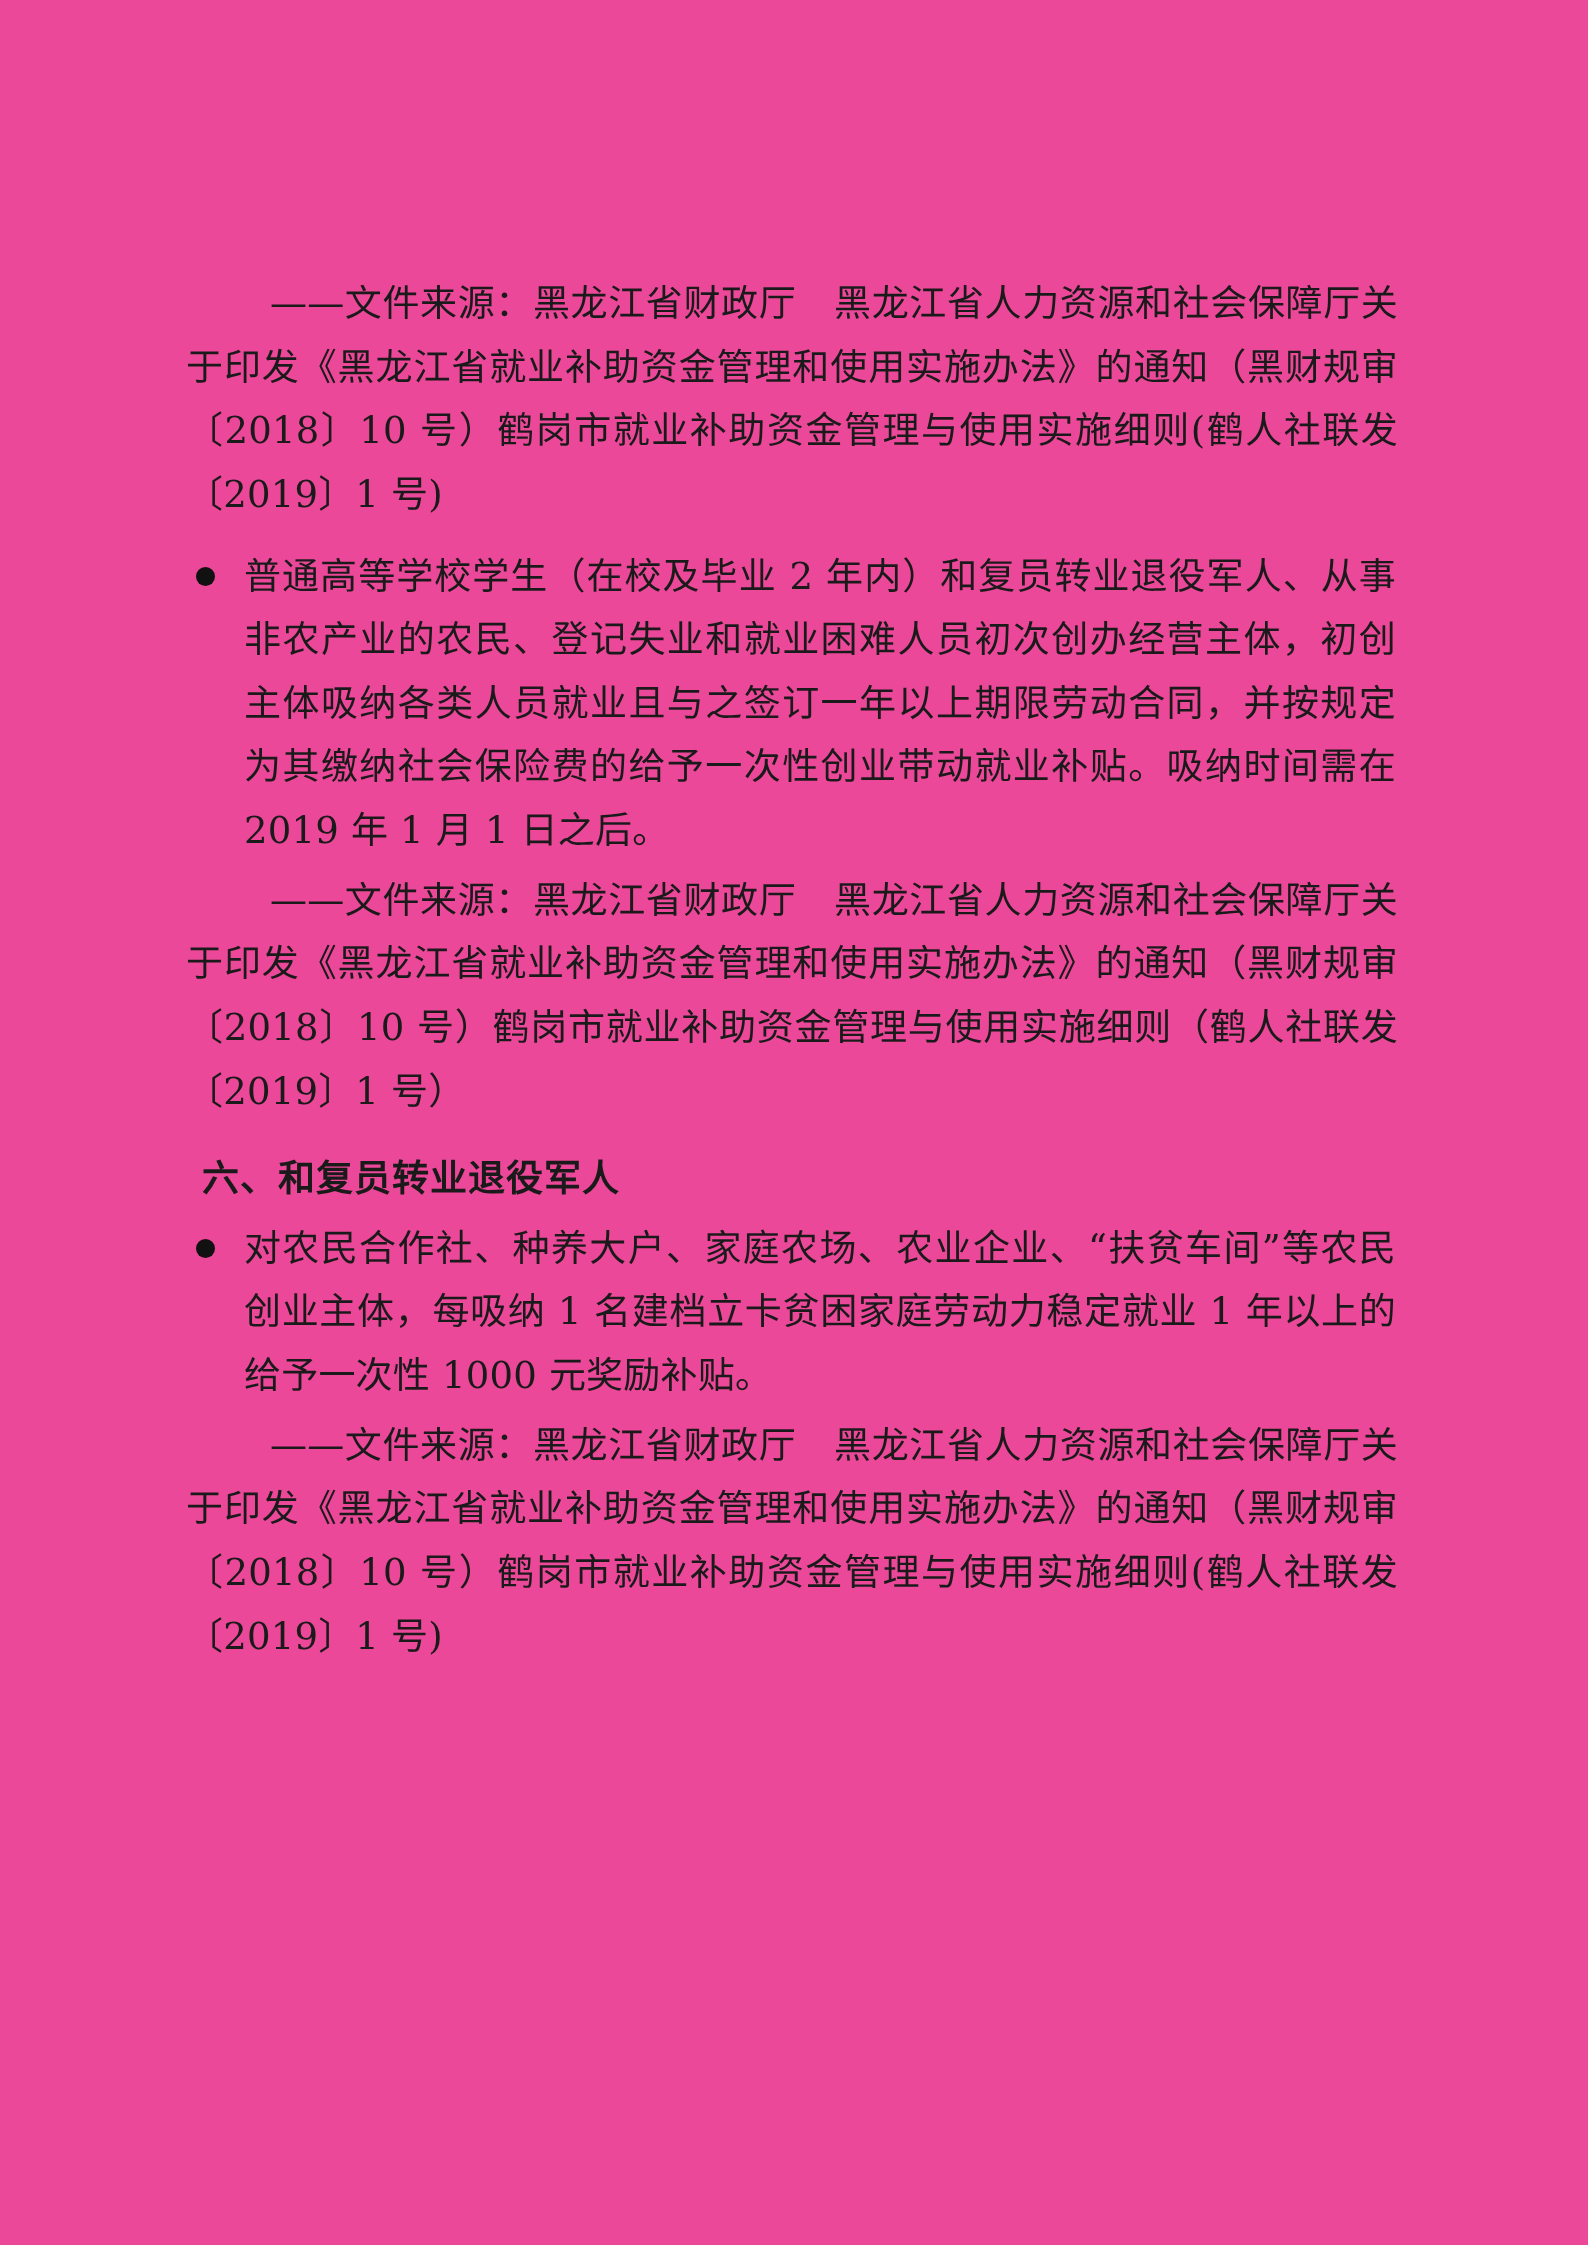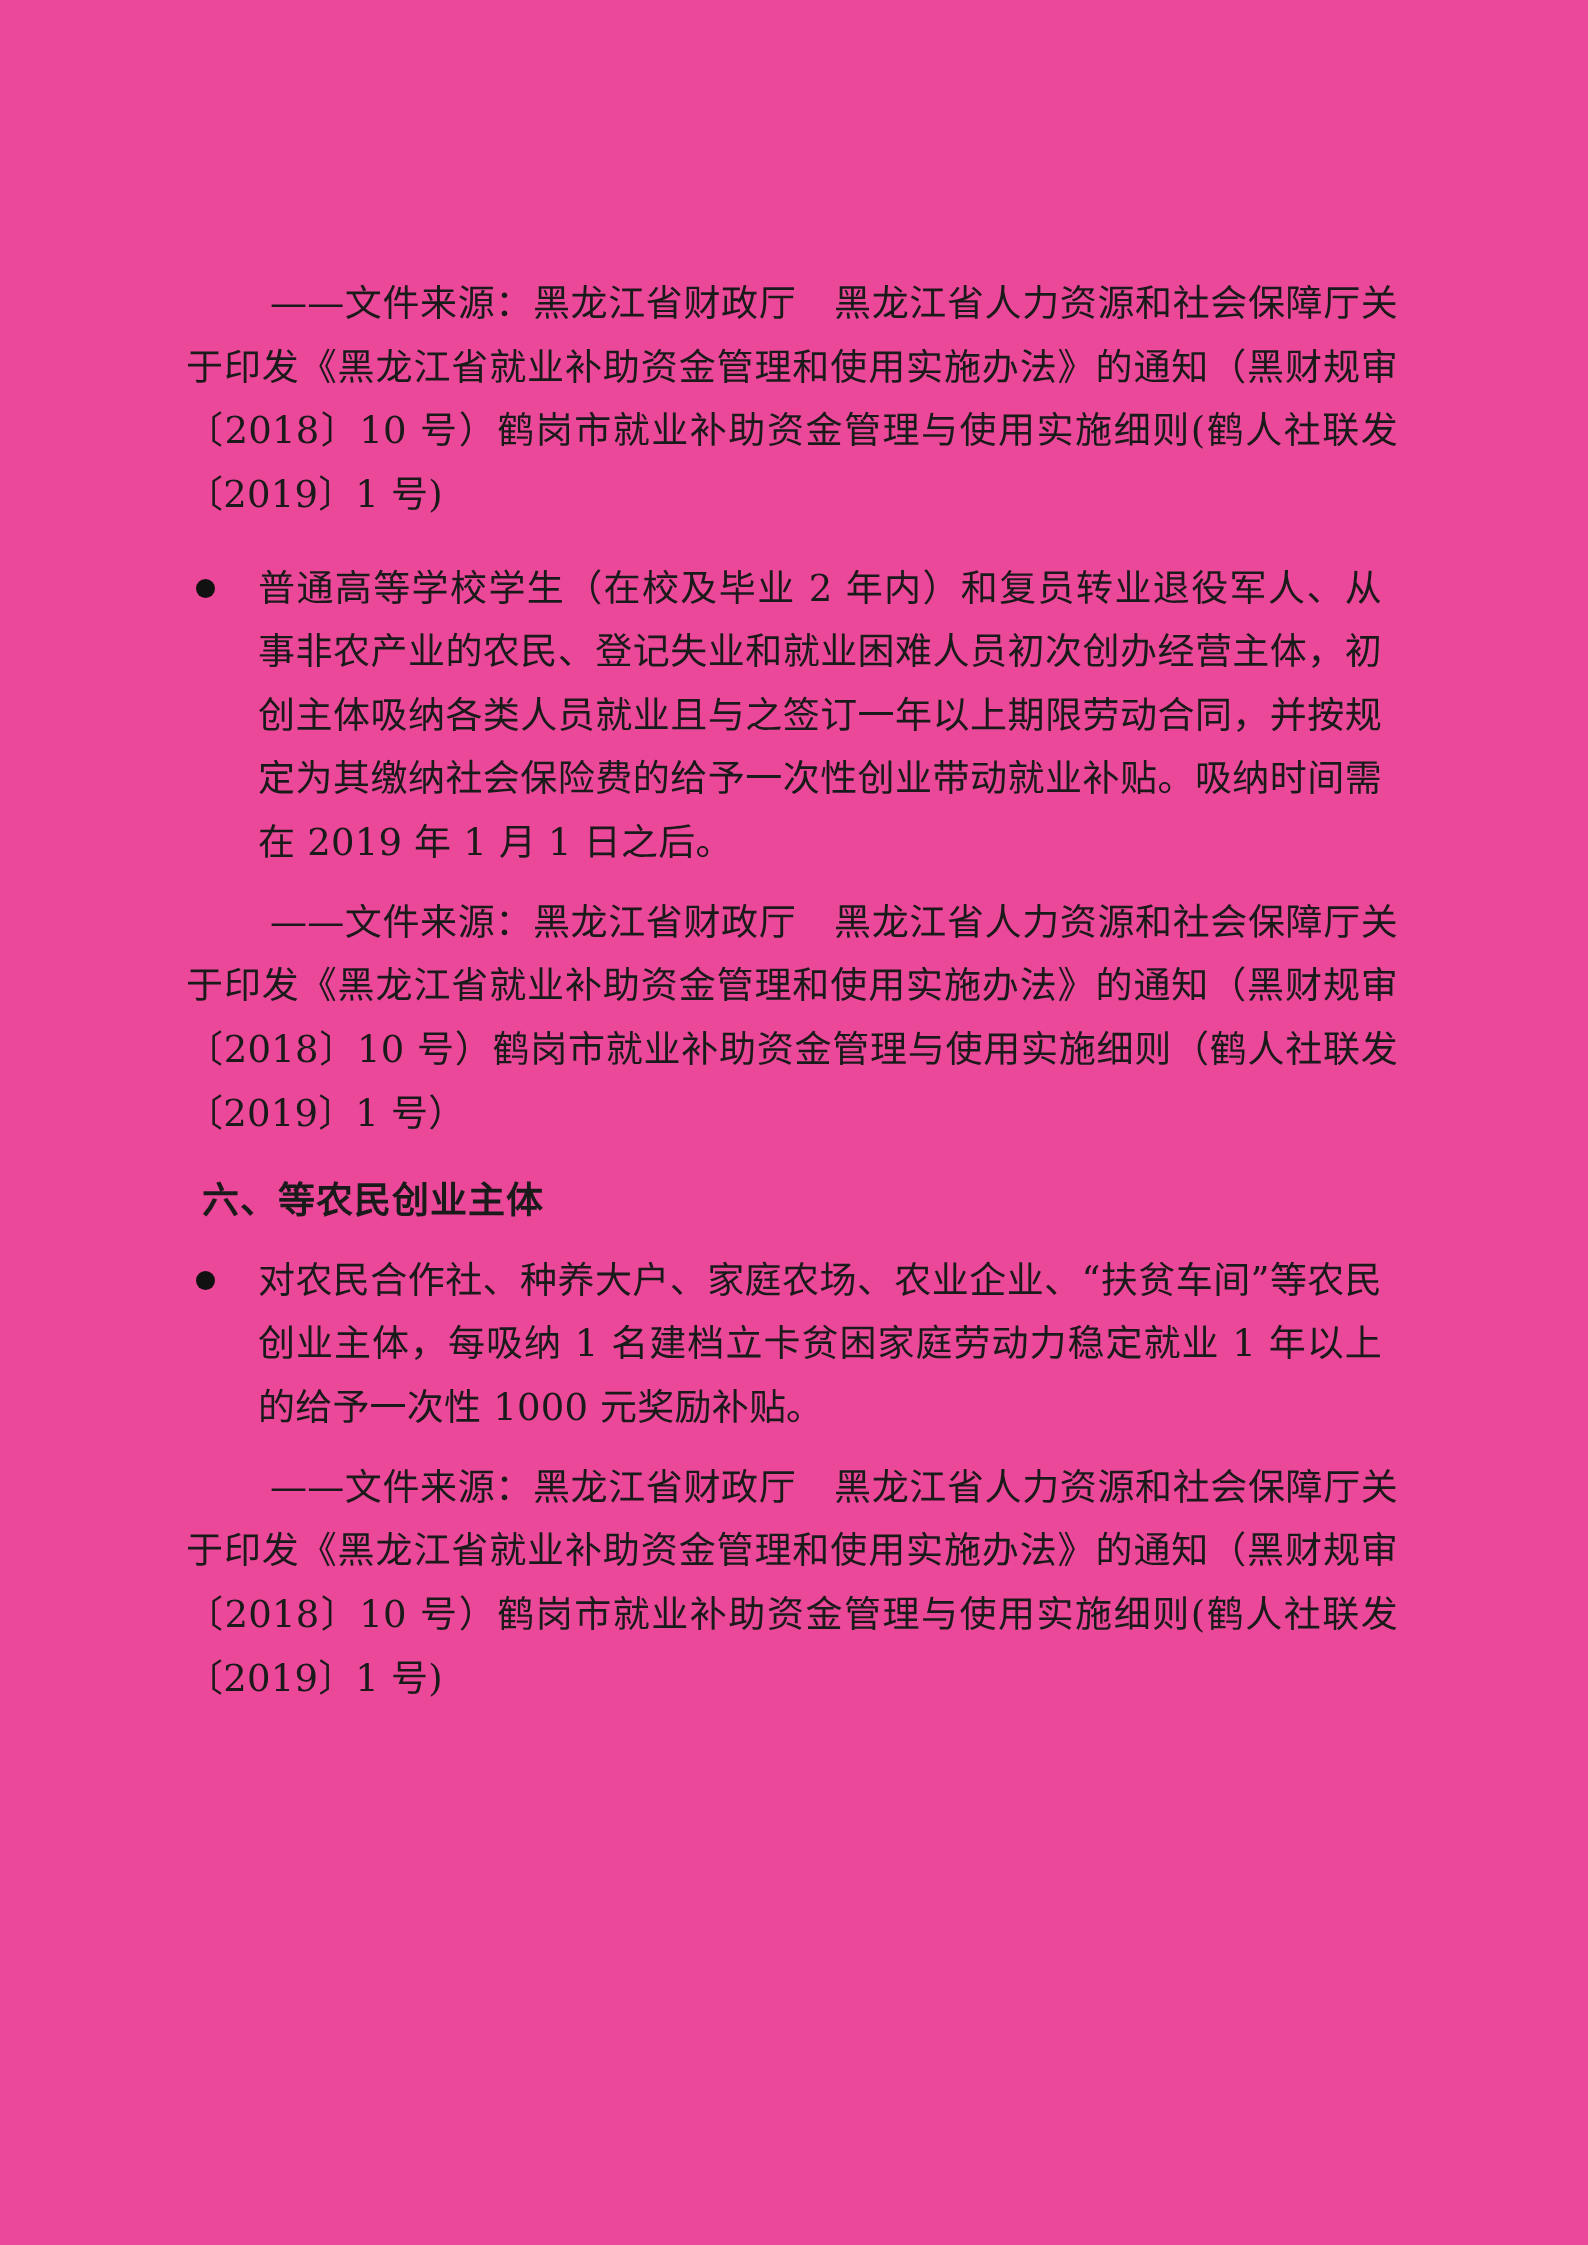--- a/index.html
+++ b/index.html
@@ -53,21 +53,21 @@
   .bullet-dot {
     position: absolute;
     left: 10px;
     top: 22px;
     width: 19px;
     height: 19px;
     background: #111111;
     border-radius: 50%;
   }
   .bullet-block .para {
-    margin: 16px;
+    margin: 2px;
   }
   .spacer-sm { height: 12px; }
 </style>
 </head>
 <body>
 
 <div class="page">
   <div class="content">
 
     <div class="para source">
@@ -81,21 +81,21 @@
       <span class="bullet-dot"></span>
       <div class="para">普通高等学校学生（在校及毕业 2 年内）和复员转业退役军人、从事非农产业的农民、登记失业和就业困难人员初次创办经营主体，初创主体吸纳各类人员就业且与之签订一年以上期限劳动合同，并按规定为其缴纳社会保险费的给予一次性创业带动就业补贴。吸纳时间需在 2019 年 1 月 1 日之后。</div>
     </div>
 
     <div class="para source">
       <span class="first-line-indent"></span><span>——文件来源：黑龙江省财政厅　黑龙江省人力资源和社会保障厅关于印发《黑龙江省就业补助资金管理和使用实施办法》的通知（黑财规审〔2018〕10 号）鹤岗市就业补助资金管理与使用实施细则（鹤人社联发〔2019〕1 号）</span>
     </div>
 
     <div class="spacer-sm"></div>
 
-    <div class="heading">六、等农民创业主体</div>
+    <div class="heading">六、和复员转业退役军人</div>
 
     <div class="bullet-block">
       <span class="bullet-dot"></span>
       <div class="para">对农民合作社、种养大户、家庭农场、农业企业、“扶贫车间”等农民创业主体，每吸纳 1 名建档立卡贫困家庭劳动力稳定就业 1 年以上的给予一次性 1000 元奖励补贴。</div>
     </div>
 
     <div class="para source">
       <span class="first-line-indent"></span><span>——文件来源：黑龙江省财政厅　黑龙江省人力资源和社会保障厅关于印发《黑龙江省就业补助资金管理和使用实施办法》的通知（黑财规审〔2018〕10 号）鹤岗市就业补助资金管理与使用实施细则(鹤人社联发〔2019〕1 号)</span>
     </div>
 

